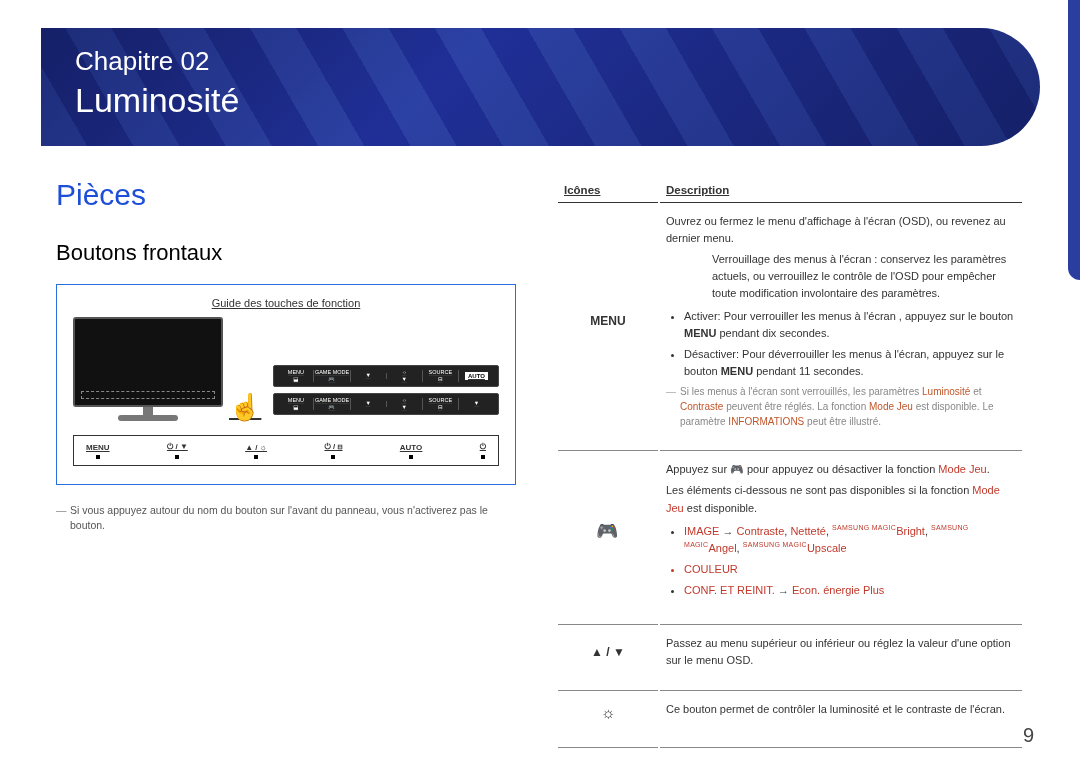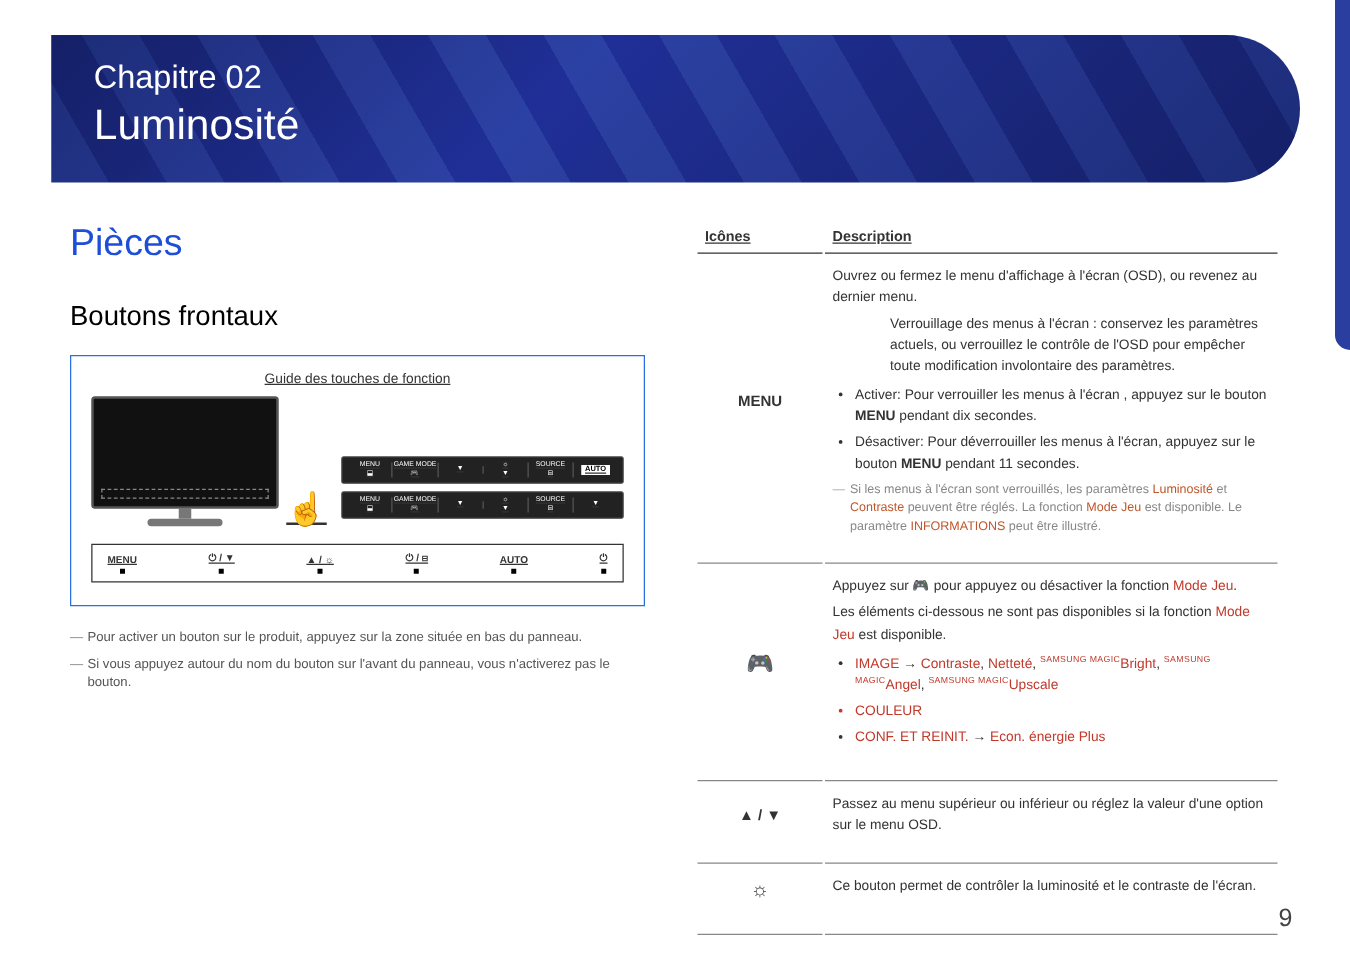--- a/index.html
+++ b/index.html
@@ -253,21 +253,20 @@
             <span>AUTO</span>
             <div class="dot"></div>
           </div>
         <div class="cell">
             <span>⏻</span>
             <div class="dot"></div>
           </div>
       </div>
     </div>
 
-    <div class="note">Pour activer un bouton sur le produit, appuyez sur la zone située en bas du panneau.</div>
     <div class="note">Si vous appuyez autour du nom du bouton sur l'avant du panneau, vous n'activerez pas le bouton.</div>
   </div>
 
   <div class="right-col">
     <table class="table">
       <thead>
         <tr>
           <th>Icônes</th>
           <th>Description</th>
         </tr>

